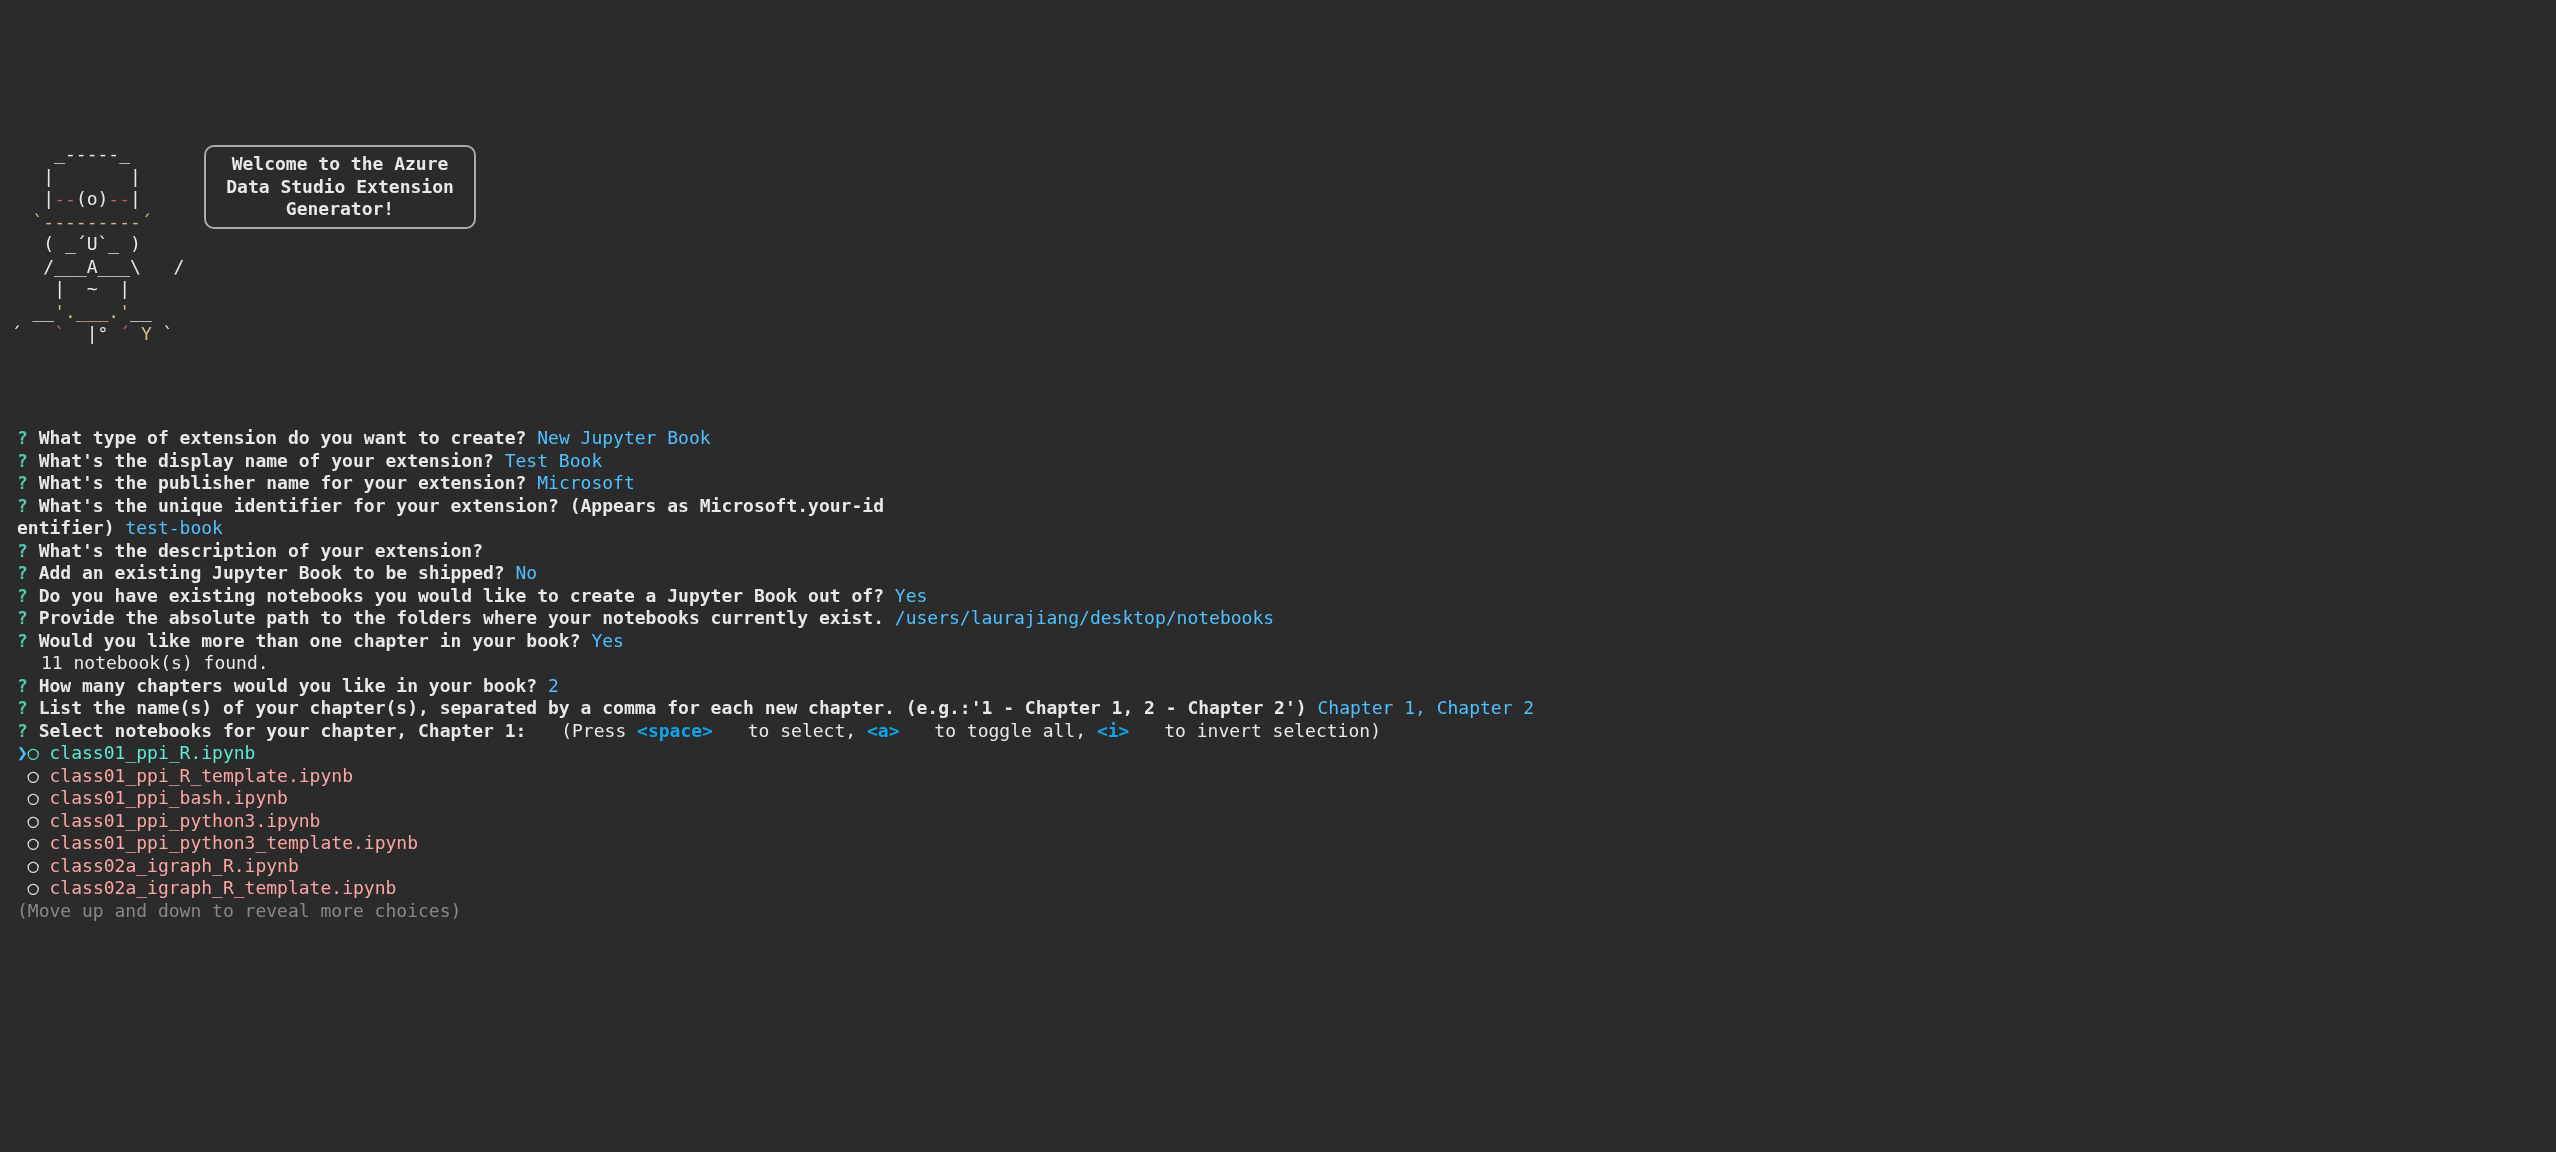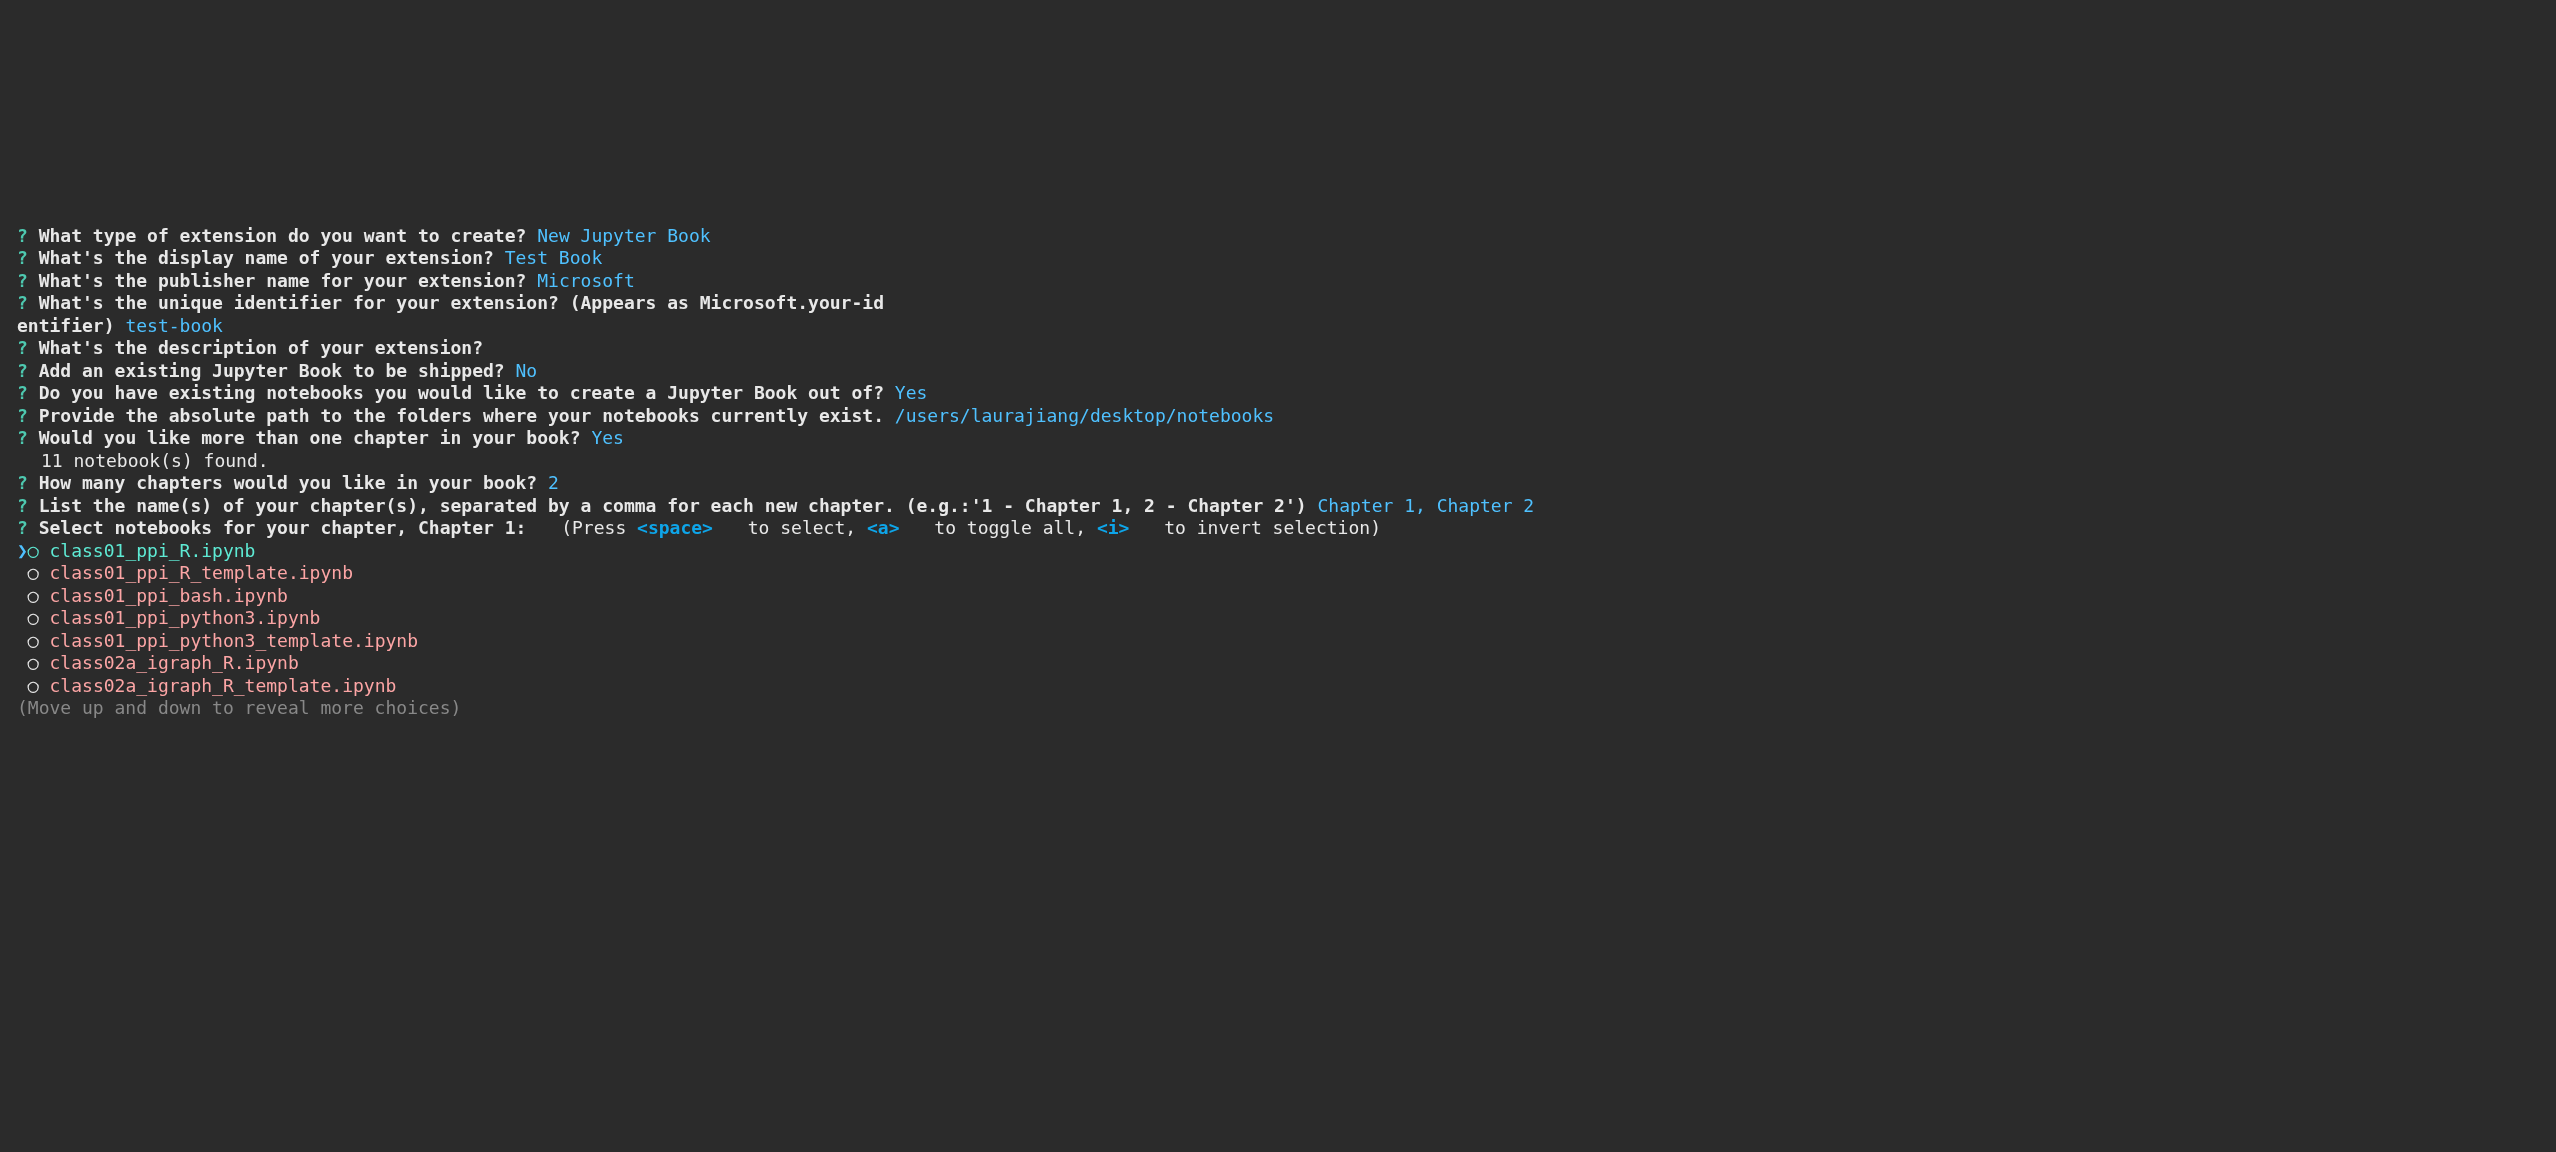--- a/index.html
+++ b/index.html
@@ -44,19 +44,31 @@
     .prompts { margin-top: 14px; padding-left: 17px; }
     .line { white-space: pre; }
   </style>
 </head>
 <body>
 
 
 
 <div class="container">
   <div class="header-row">
+    <pre class="ascii-art"><span id="ascii-art-content">     _-----_
+    |       |
+    |<span class="art-red">--</span>(o)<span class="art-red">--</span>|
+<span class="art-yellow">   `---------´</span>
+    ( _´U`_ )
+    /___A___\   /
+     |  ~  |
+   __<span class="art-yellow">'.___.'</span>__
+ ´   <span class="art-red">`</span>  |° <span class="art-red">´</span> <span class="art-yellow">Y</span> `</span></pre>
+    <div class="welcome-box">Welcome to the Azure
+Data Studio Extension
+Generator!</div>
   </div>
 
   <div class="prompts" id="prompts-block"><div class="line"><span class="q-mark">?</span> <span class="question">What type of extension do you want to create?</span> <span class="answer">New Jupyter Book</span></div><div class="line"><span class="q-mark">?</span> <span class="question">What's the display name of your extension?</span> <span class="answer">Test Book</span></div><div class="line"><span class="q-mark">?</span> <span class="question">What's the publisher name for your extension?</span> <span class="answer">Microsoft</span></div><div class="line"><span class="q-mark">?</span> <span class="question">What's the unique identifier for your extension? (Appears as Microsoft.your-id</span></div><div class="line"><span class="question">entifier)</span> <span class="answer">test-book</span></div><div class="line"><span class="q-mark">?</span> <span class="question">What's the description of your extension?</span></div><div class="line"><span class="q-mark">?</span> <span class="question">Add an existing Jupyter Book to be shipped?</span> <span class="answer">No</span></div><div class="line"><span class="q-mark">?</span> <span class="question">Do you have existing notebooks you would like to create a Jupyter Book out of?</span> <span class="answer">Yes</span></div><div class="line"><span class="q-mark">?</span> <span class="question">Provide the absolute path to the folders where your notebooks currently exist.</span> <span class="answer">/users/laurajiang/desktop/notebooks</span></div><div class="line"><span class="q-mark">?</span> <span class="question">Would you like more than one chapter in your book?</span> <span class="answer">Yes</span></div><div class="line"><span class="normal">11 notebook(s) found.</span></div><div class="line"><span class="q-mark">?</span> <span class="question">How many chapters would you like in your book?</span> <span class="answer">2</span></div><div class="line"><span class="q-mark">?</span> <span class="question">List the name(s) of your chapter(s), separated by a comma for each new chapter. (e.g.:'1 - Chapter 1, 2 - Chapter 2')</span> <span class="answer">Chapter 1, Chapter 2</span></div><div class="line"><span class="q-mark">?</span> <span class="question">Select notebooks for your chapter, Chapter 1:</span><span class="normal"> (Press </span><span class="key">&lt;space&gt;</span><span class="normal"> to select, </span><span class="key">&lt;a&gt;</span><span class="normal"> to toggle all, </span><span class="key">&lt;i&gt;</span><span class="normal"> to invert selection)</span></div><div class="line"><span class="pointer">❯</span><span class="cursor-line">◯ class01_ppi_R.ipynb</span></div><div class="line"> <span class="bullet">◯</span> <span class="notebook-item">class01_ppi_R_template.ipynb</span></div><div class="line"> <span class="bullet">◯</span> <span class="notebook-item">class01_ppi_bash.ipynb</span></div><div class="line"> <span class="bullet">◯</span> <span class="notebook-item">class01_ppi_python3.ipynb</span></div><div class="line"> <span class="bullet">◯</span> <span class="notebook-item">class01_ppi_python3_template.ipynb</span></div><div class="line"> <span class="bullet">◯</span> <span class="notebook-item">class02a_igraph_R.ipynb</span></div><div class="line"> <span class="bullet">◯</span> <span class="notebook-item">class02a_igraph_R_template.ipynb</span></div><div class="line"><span class="dim">(Move up and down to reveal more choices)</span></div></div>
 </div>
 
 
 
 
 </body></html>

